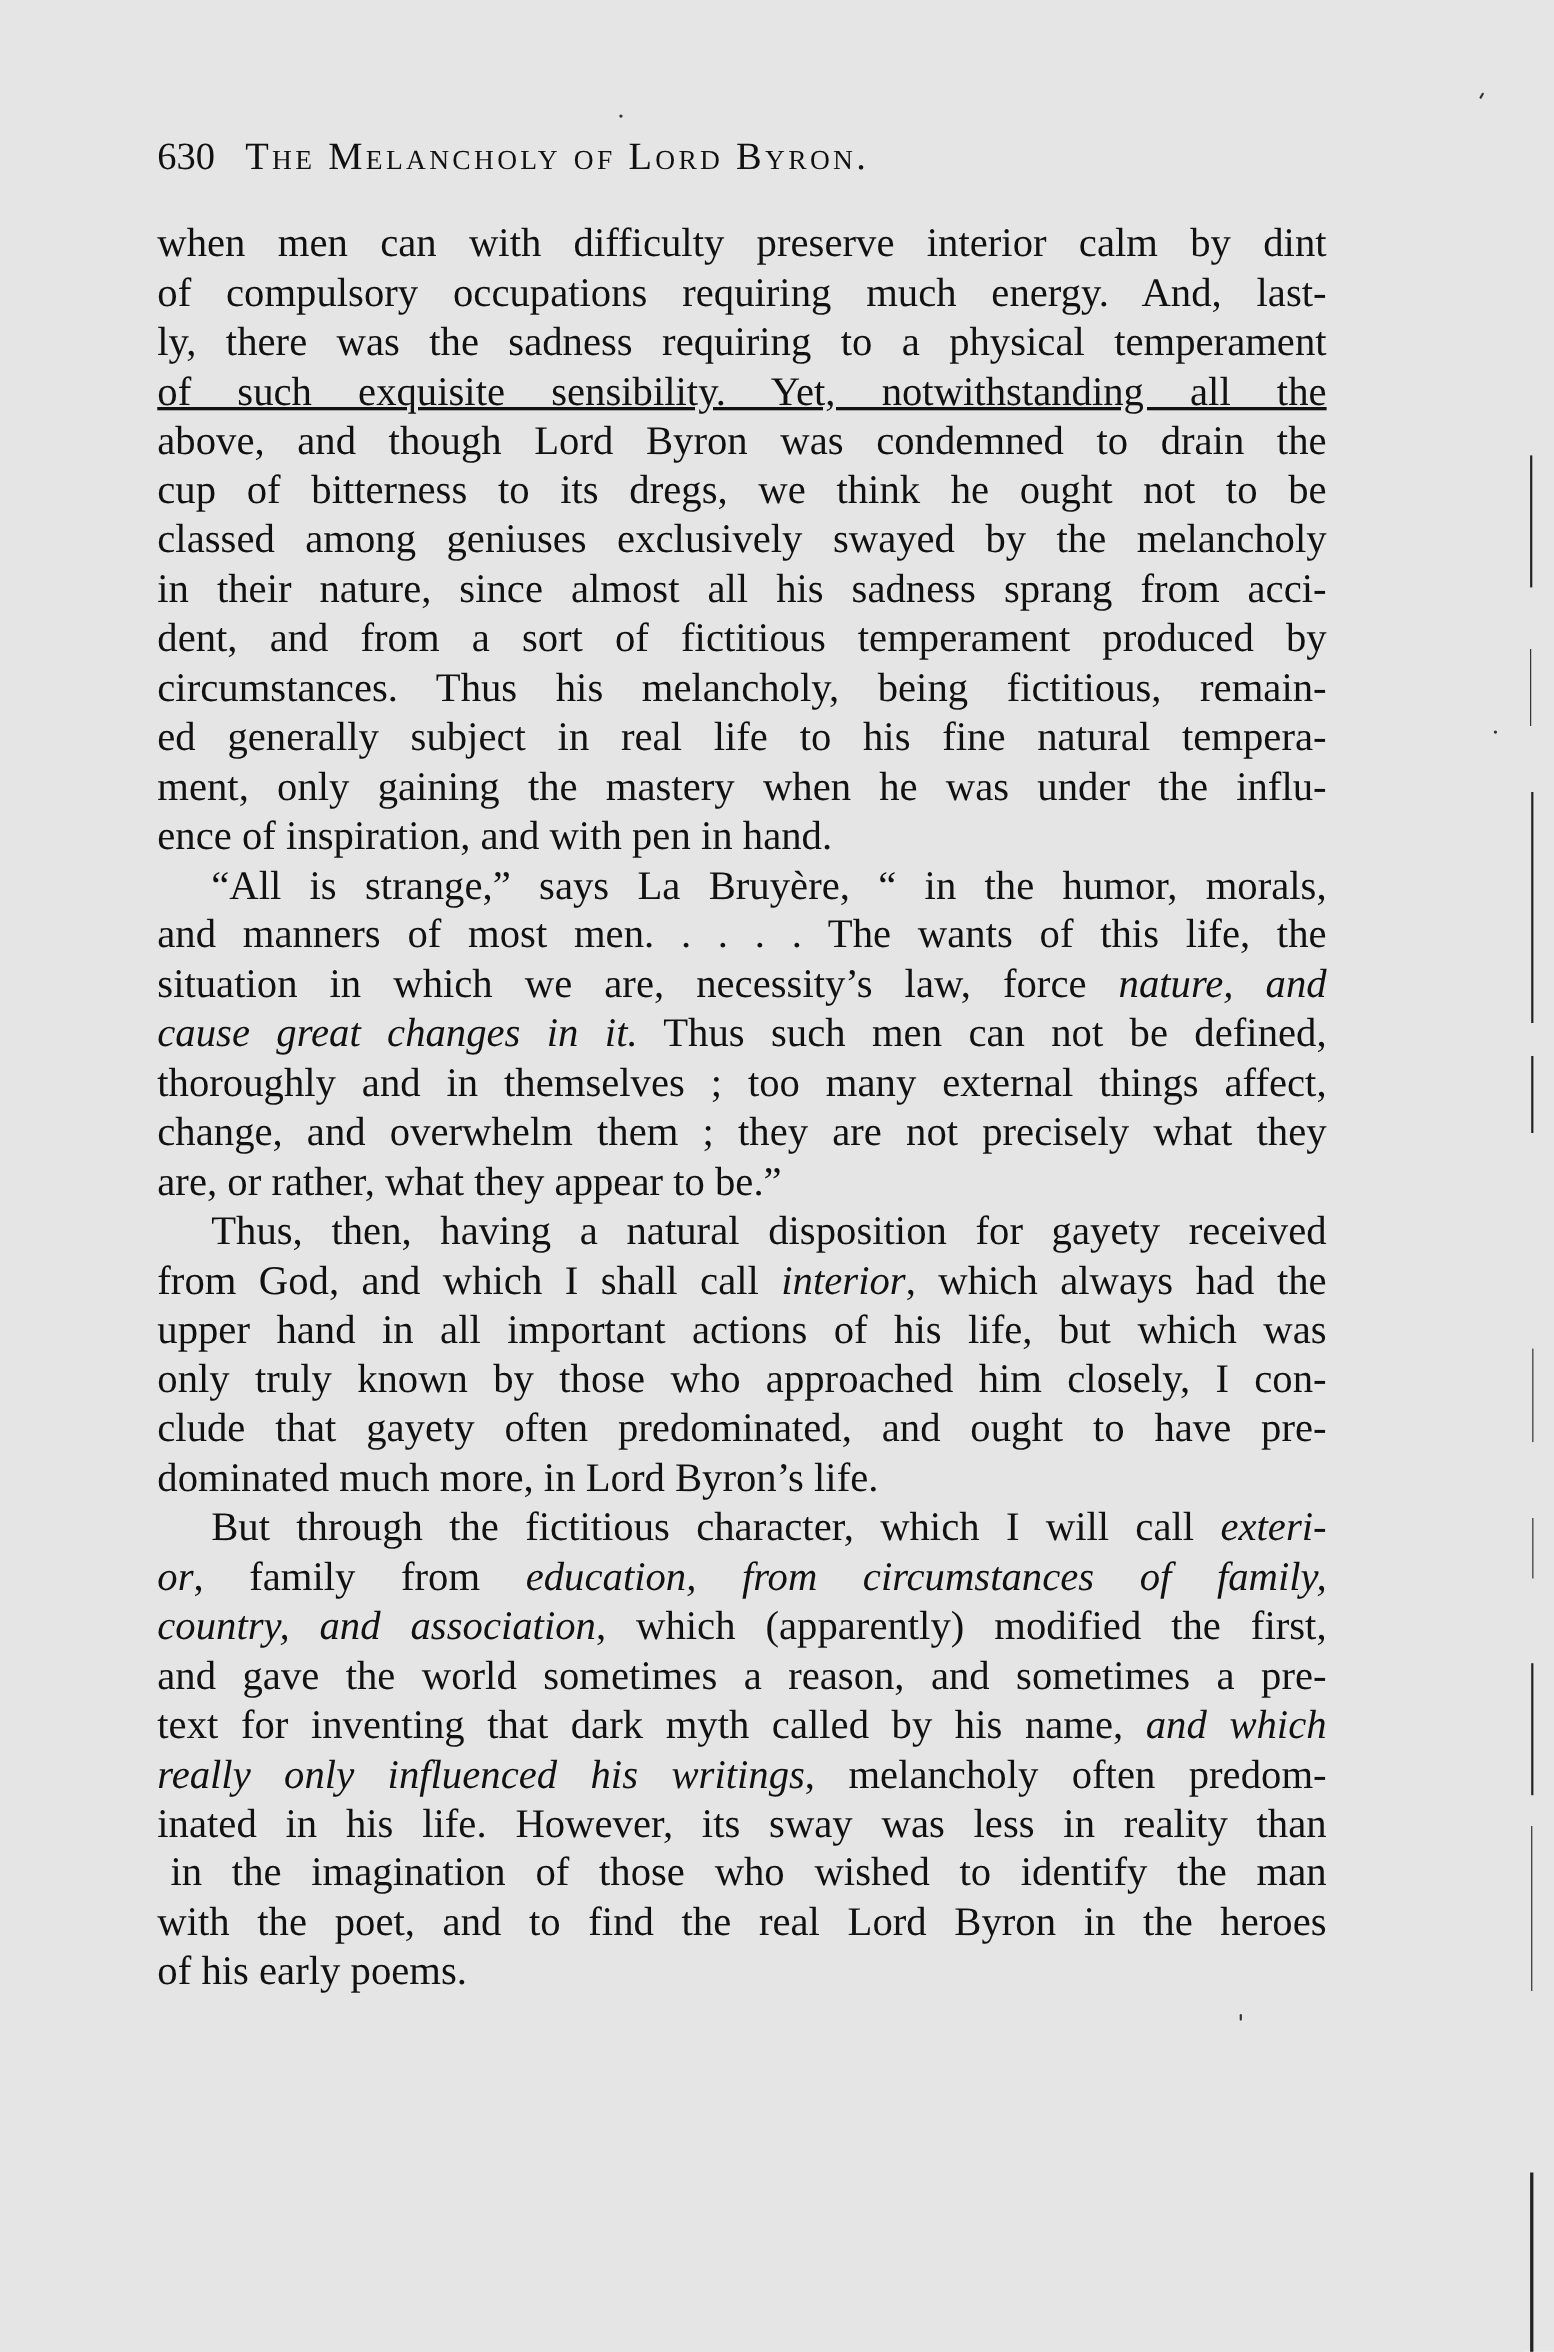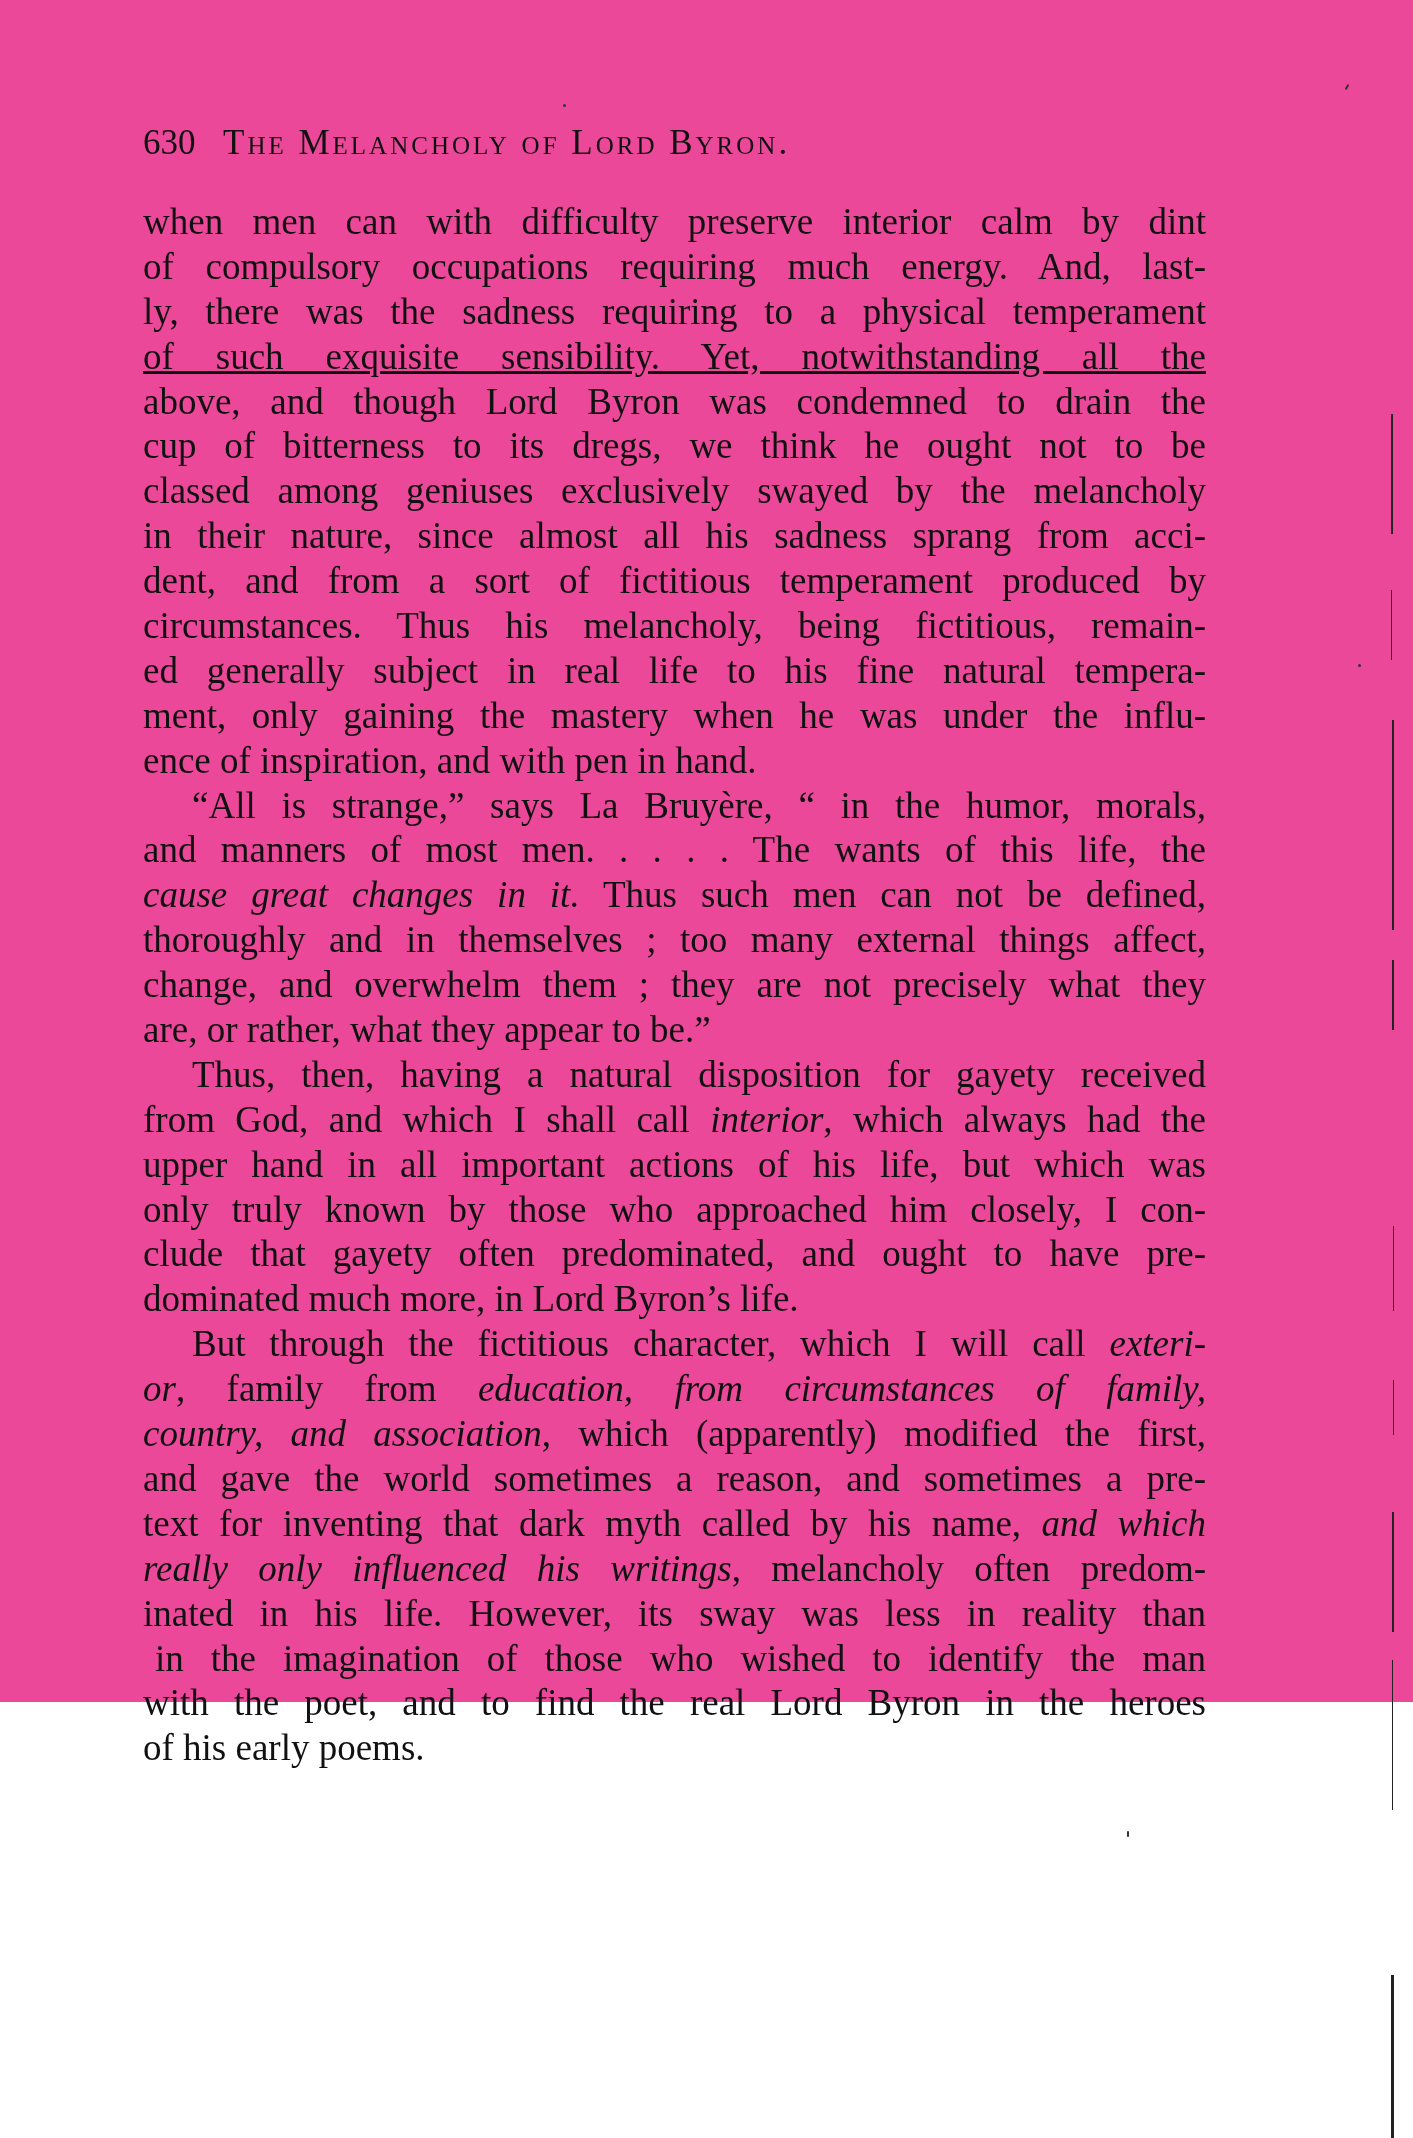--- a/index.html
+++ b/index.html
@@ -1,17 +1,17 @@
 <!DOCTYPE html>
 <html><head>
 <meta charset="utf-8">
 <style>
   html, body { margin: 0; padding: 0; background: #ffffff; }
   body { width: 1413px; height: 2138px; position: relative; overflow: hidden; }
-  .page { position: absolute; left: 0; top: 0; width: 1413px; height: 1702px; background: #ec4899; }
+  .page { position: absolute; left: 0; top: 0; width: 1413px; height: 2138px; background: #e5e5e5; }
   .running-head {
     position: absolute; left: 143px; top: 122px; width: 1000px;
     font-family: "Liberation Serif", "DejaVu Serif", serif;
     font-size: 35px; line-height: 42px; color: #111;
     white-space: nowrap;
   }
   .running-head .folio { display: inline-block; width: 80px; letter-spacing: 0px; }
   .running-head .title { font-variant: small-caps; letter-spacing: 3px; }
   .body-text {
     position: absolute; left: 143px; top: 200px; width: 1063px;
@@ -42,20 +42,21 @@
       <div class="line" style="white-space: normal;"><span>cup of bitterness to its dregs, we think he ought not to be</span></div>
       <div class="line" style="white-space: normal;"><span>classed among geniuses exclusively swayed by the melancholy</span></div>
       <div class="line" style="white-space: normal;"><span>in their nature, since almost all his sadness sprang from acci-</span></div>
       <div class="line" style="white-space: normal;"><span>dent, and from a sort of fictitious temperament produced by</span></div>
       <div class="line" style="white-space: normal;"><span>circumstances. Thus his melancholy, being fictitious, remain-</span></div>
       <div class="line" style="white-space: normal;"><span>ed generally subject in real life to his fine natural tempera-</span></div>
       <div class="line" style="white-space: normal;"><span>ment, only gaining the mastery when he was under the influ-</span></div>
       <div class="line last" style="white-space: normal;"><span>ence of inspiration, and with pen in hand.</span></div>
       <div class="line indent" style="white-space: normal;"><span>“All is strange,” says La Bruyère, “ in the humor, morals,</span></div>
       <div class="line" style="white-space: normal;"><span>and manners of most men. . . . . The wants of this life, the</span></div>
+      <div class="line" style="white-space: normal;"><span>situation in which we are, necessity’s law, force </span><span class="it">nature, and</span></div>
       <div class="line" style="white-space: normal;"><span class="it">cause great changes in it.</span><span> Thus such men can not be defined,</span></div>
       <div class="line" style="white-space: normal;"><span>thoroughly and in themselves ; too many external things affect,</span></div>
       <div class="line" style="white-space: normal;"><span>change, and overwhelm them ; they are not precisely what they</span></div>
       <div class="line last" style="white-space: normal;"><span>are, or rather, what they appear to be.”</span></div>
       <div class="line indent" style="white-space: normal;"><span>Thus, then, having a natural disposition for gayety received</span></div>
       <div class="line" style="white-space: normal;"><span>from God, and which I shall call </span><span class="it">interior</span><span>, which always had the</span></div>
       <div class="line" style="white-space: normal;"><span>upper hand in all important actions of his life, but which was</span></div>
       <div class="line" style="white-space: normal;"><span>only truly known by those who approached him closely, I con-</span></div>
       <div class="line" style="white-space: normal;"><span>clude that gayety often predominated, and ought to have pre-</span></div>
       <div class="line last" style="white-space: normal;"><span>dominated much more, in Lord Byron’s life.</span></div>

